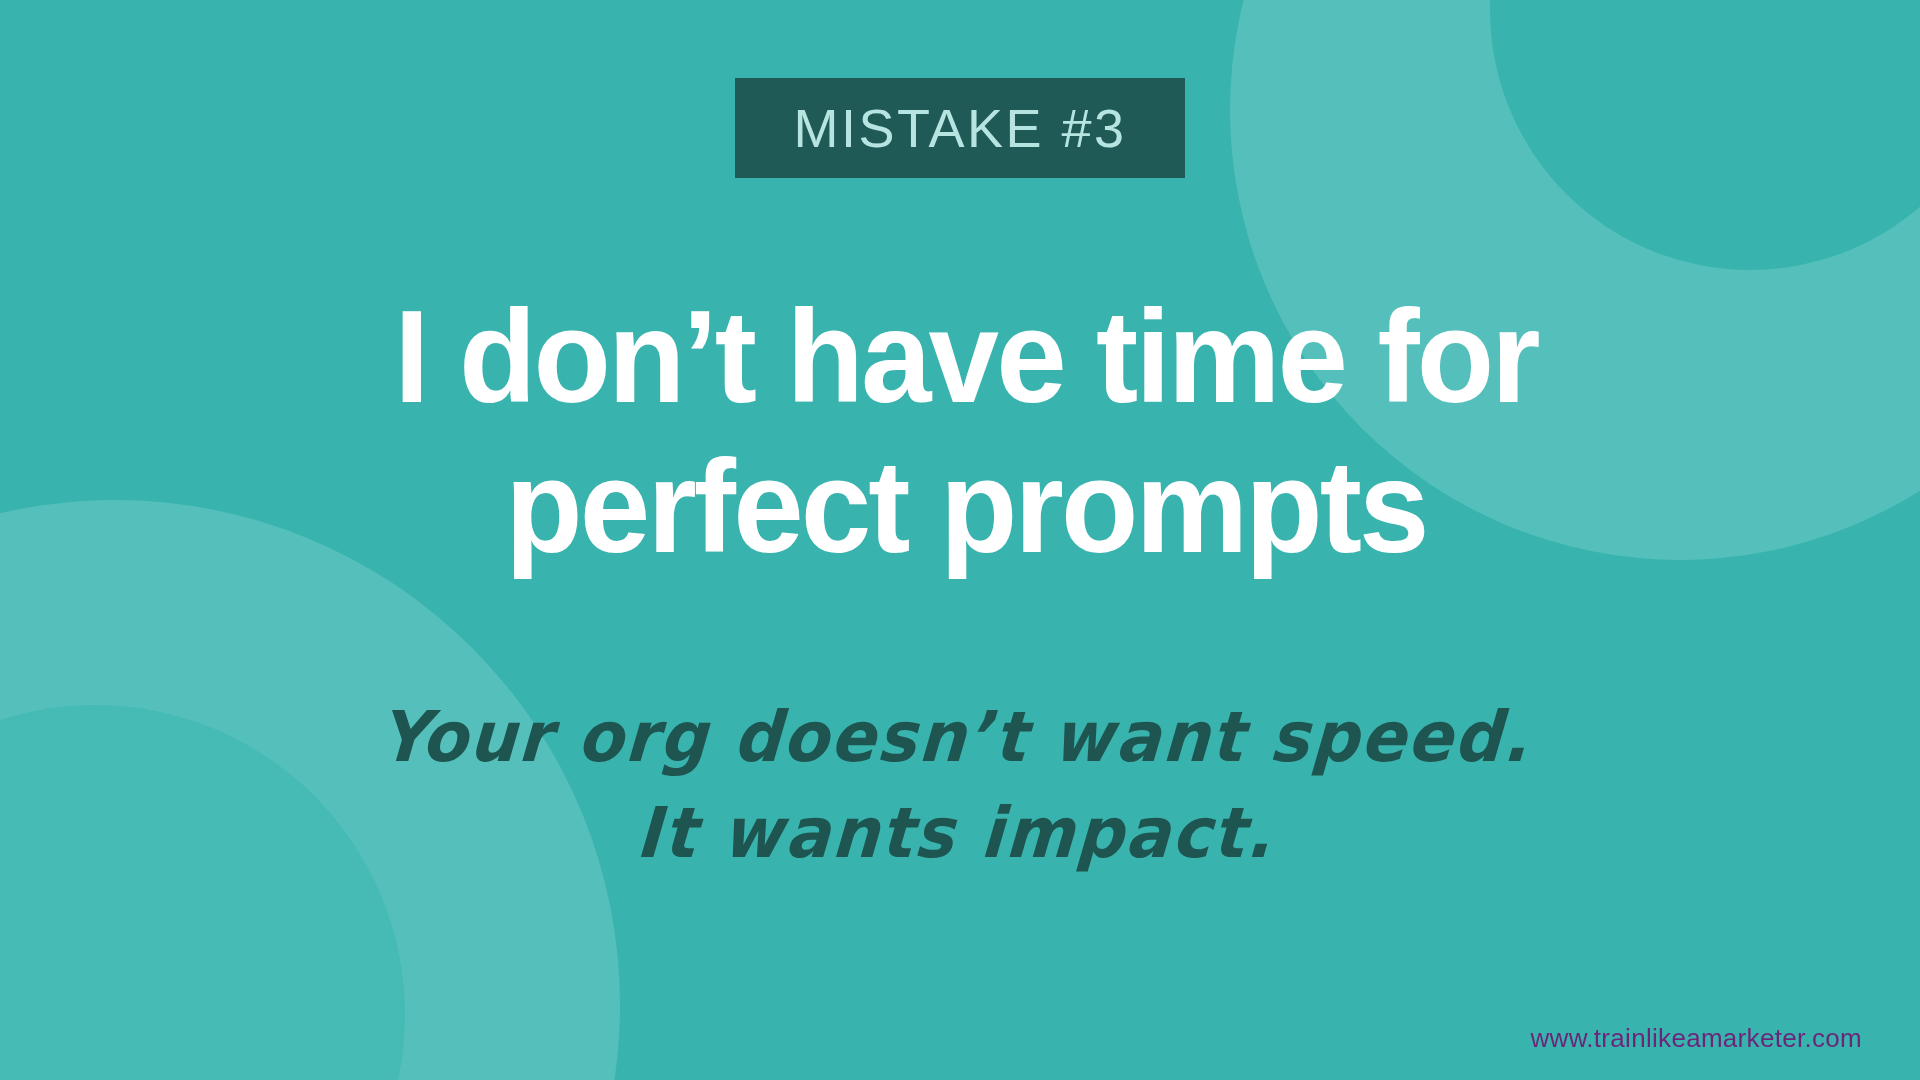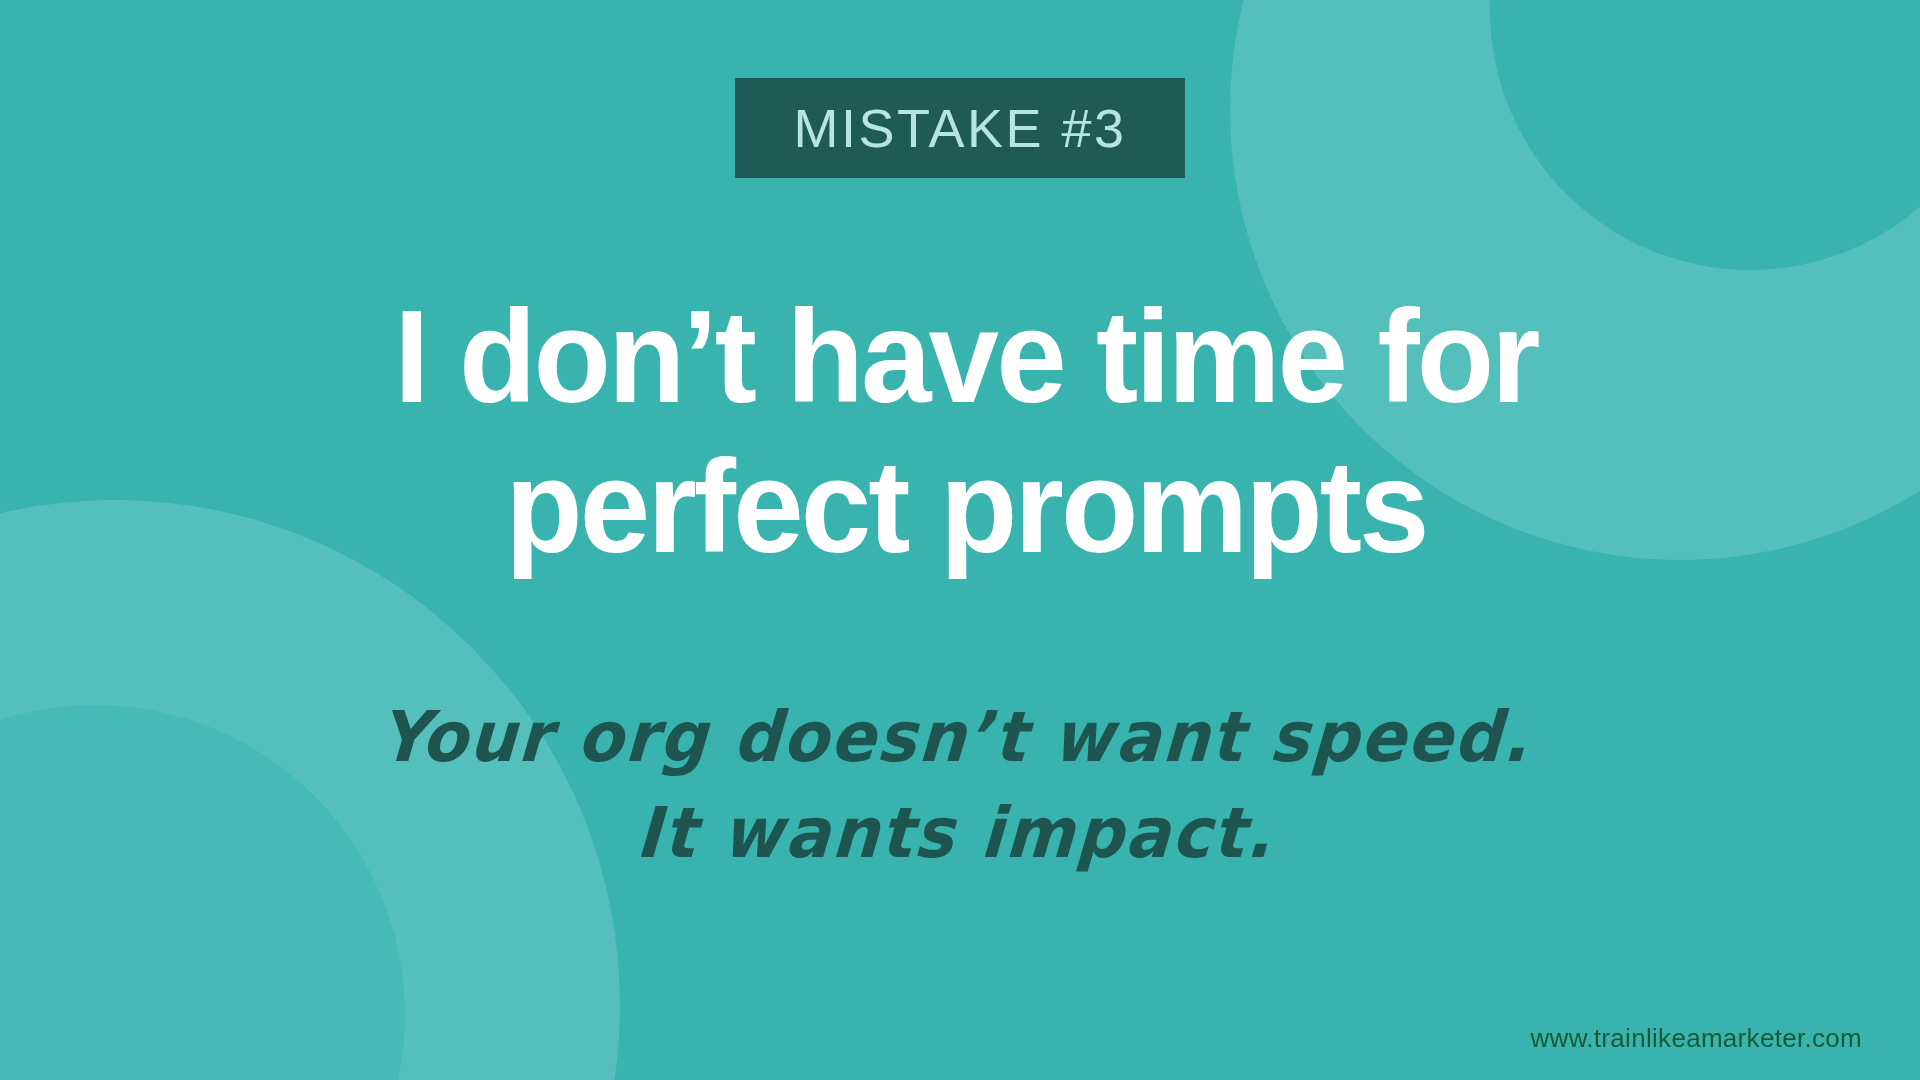--- a/index.html
+++ b/index.html
@@ -134,21 +134,21 @@
   .subtitle .sub-line {
     display: block;
     transform: skewX(-6deg) scaleY(1.06);
   }
 
   
   .footer-url {
     position: absolute;
     right: 58px;
     bottom: 26px;
-    color: #14532d;
+    color: #701a75;
     font-family: "Liberation Sans", sans-serif;
     font-weight: 300;
     font-size: 26px;
     letter-spacing: 0.3px;
     opacity: 0.92;
     white-space: nowrap;
   }
 </style>
 </head>
 <body>

